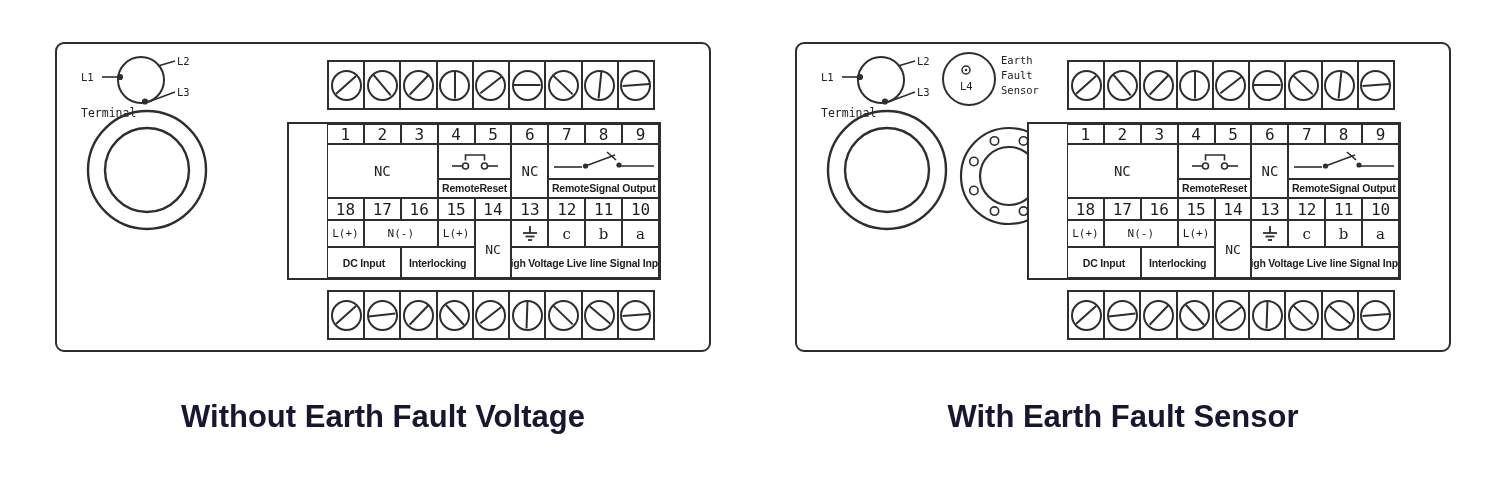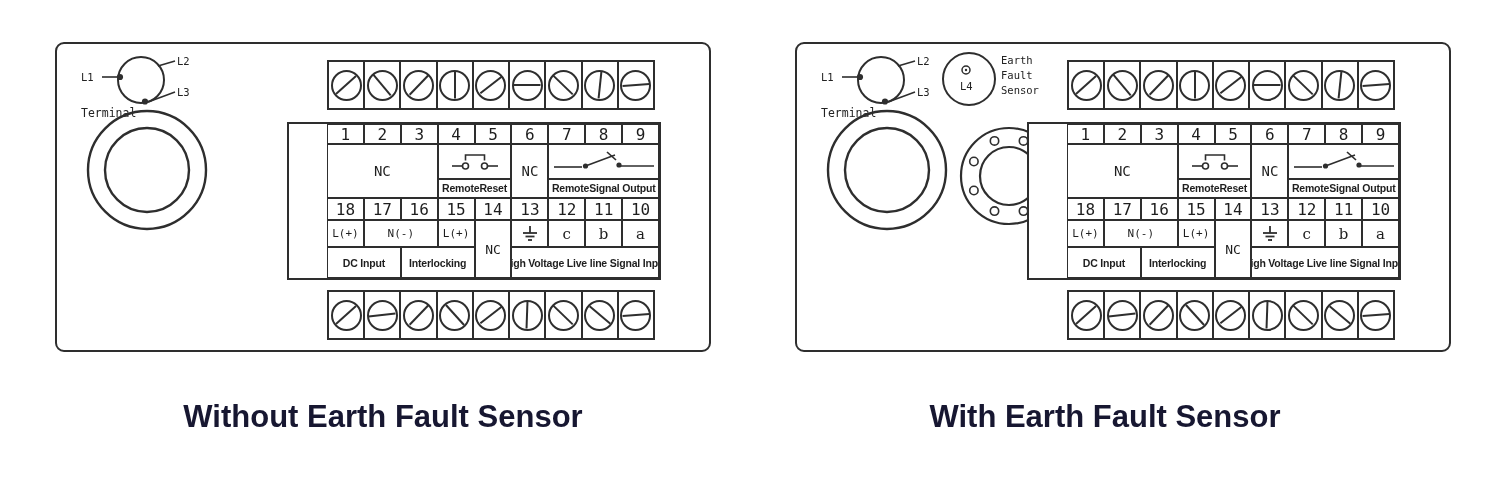--- a/index.html
+++ b/index.html
@@ -8,21 +8,21 @@
   .stage { position: absolute; left: 0; top: 0; width: 1500px; height: 500px; }
 
   .panel { position: absolute; top: 42px; width: 656px; height: 310px;
            border: 2px solid #2e2e2e; border-radius: 9px; background: #fff; }
   .panel.left  { left: 55px; }
   .panel.right { left: 795px; }
 
   .caption { position: absolute; top: 399px; width: 656px; text-align: center;
              font-size: 31px; font-weight: 700; color: #171731; }
   .caption.left  { left: 55px; }
-  .caption.right { left: 777px; }
+  .caption.right { left: 795px; }
 
   svg { display: block; overflow: visible; }
   .cad { font-family: "DejaVu Sans Mono", monospace; font-size: 10.5px; fill: #222; }
   .cad.big { font-size: 11.5px; }
 
   .connector    { position: absolute; left: 22px;  top: 6px; }
   .ring         { position: absolute; left: 28px;  top: 64px; }
   .sensor-badge { position: absolute; left: 140px; top: 4px; }
   .flanged      { position: absolute; left: 160px; top: 80px; }
 
@@ -471,16 +471,16 @@
           </div>
         </div>
       <div class="screw-cell">
           <div class="screw">
             <div class="slot"></div>
           </div>
         </div>
     </div>
   </div>
 
-  <div class="caption left">Without Earth Fault Sensor</div>
+  <div class="caption left">Without Earth Fault Voltage</div>
   <div class="caption right">With Earth Fault Sensor</div>
 
 </div>
 
 </body></html>

